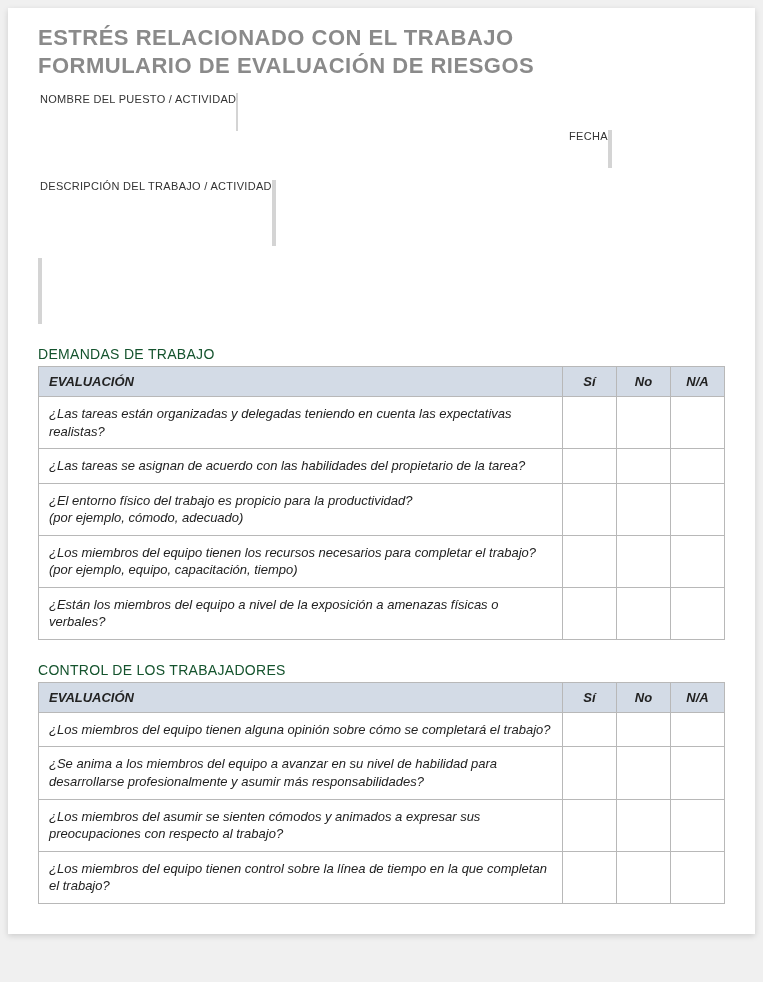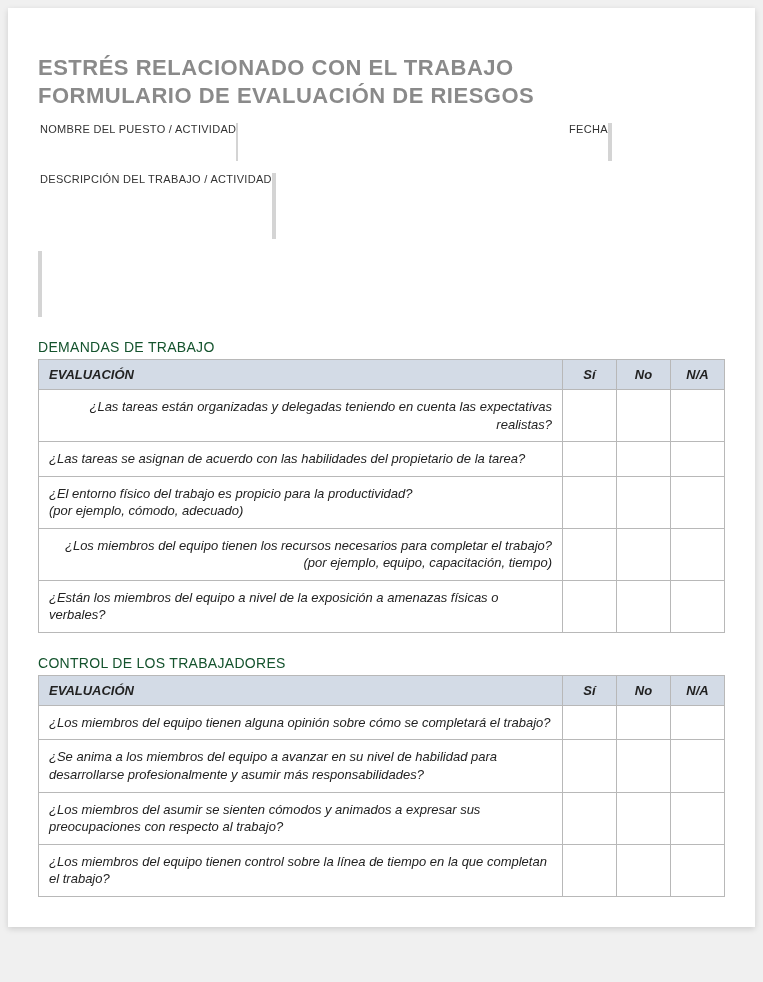--- a/index.html
+++ b/index.html
@@ -4,21 +4,21 @@
 <style>
   * { box-sizing: border-box; margin: 0; padding: 0; }
   body {
     font-family: "Century Gothic", "Avant Garde", Futura, sans-serif;
     background: #f0f0f0;
     padding: 8px;
   }
   .page {
     background: #fff;
     width: 747px;
-    padding: 46px 30px 30px 30px;
+    padding: 16px 30px 30px 30px;
     box-shadow: 0 2px 6px rgba(0,0,0,0.15);
   }
   .title {
     font-size: 22px;
     font-weight: bold;
     color: #8a8a8a;
     letter-spacing: 0.5px;
     line-height: 1.25;
     margin-bottom: 14px;
   }
@@ -40,21 +40,21 @@
   .field-box {
     border: 2px solid #d4d4d4;
     background: #ededed;
     height: 38px;
   }
   .field-box.tall {
     height: 66px;
     background: #fff;
   }
   .name-field { flex: 1; }
-  .date-field { width: 158px; }
+  .date-field { width: 158px; margin-top: 37px; }
   .name-field .field-box { border-right: none; }
   .section-gap { height: 12px; }
   .section-title {
     font-size: 14px;
     color: #14532d;
     letter-spacing: 0.3px;
     margin-top: 22px;
     margin-bottom: 4px;
   }
   table.eval {
@@ -126,40 +126,40 @@
     <thead>
       <tr>
         <th>EVALUACIÓN</th>
         <th class="opt">Sí</th>
         <th class="opt">No</th>
         <th class="opt">N/A</th>
       </tr>
     </thead>
     <tbody>
         <tr>
-          <td style="white-space: pre-line; text-align: right;">¿Las tareas están organizadas y delegadas teniendo en cuenta las expectativas realistas?</td>
+          <td style="white-space: pre-line;">¿Las tareas están organizadas y delegadas teniendo en cuenta las expectativas realistas?</td>
           <td class="opt"></td>
           <td class="opt"></td>
           <td class="opt"></td>
         </tr>
         <tr>
           <td style="white-space: pre-line;">¿Las tareas se asignan de acuerdo con las habilidades del propietario de la tarea?</td>
           <td class="opt"></td>
           <td class="opt"></td>
           <td class="opt"></td>
         </tr>
         <tr>
           <td style="white-space: pre-line;">¿El entorno físico del trabajo es propicio para la productividad?
 (por ejemplo, cómodo, adecuado)</td>
           <td class="opt"></td>
           <td class="opt"></td>
           <td class="opt"></td>
         </tr>
         <tr>
-          <td style="white-space: pre-line; text-align: right;">¿Los miembros del equipo tienen los recursos necesarios para completar el trabajo?
+          <td style="white-space: pre-line;">¿Los miembros del equipo tienen los recursos necesarios para completar el trabajo?
 (por ejemplo, equipo, capacitación, tiempo)</td>
           <td class="opt"></td>
           <td class="opt"></td>
           <td class="opt"></td>
         </tr>
         <tr>
           <td style="white-space: pre-line;">¿Están los miembros del equipo a nivel de la exposición a amenazas físicas o verbales?</td>
           <td class="opt"></td>
           <td class="opt"></td>
           <td class="opt"></td>

